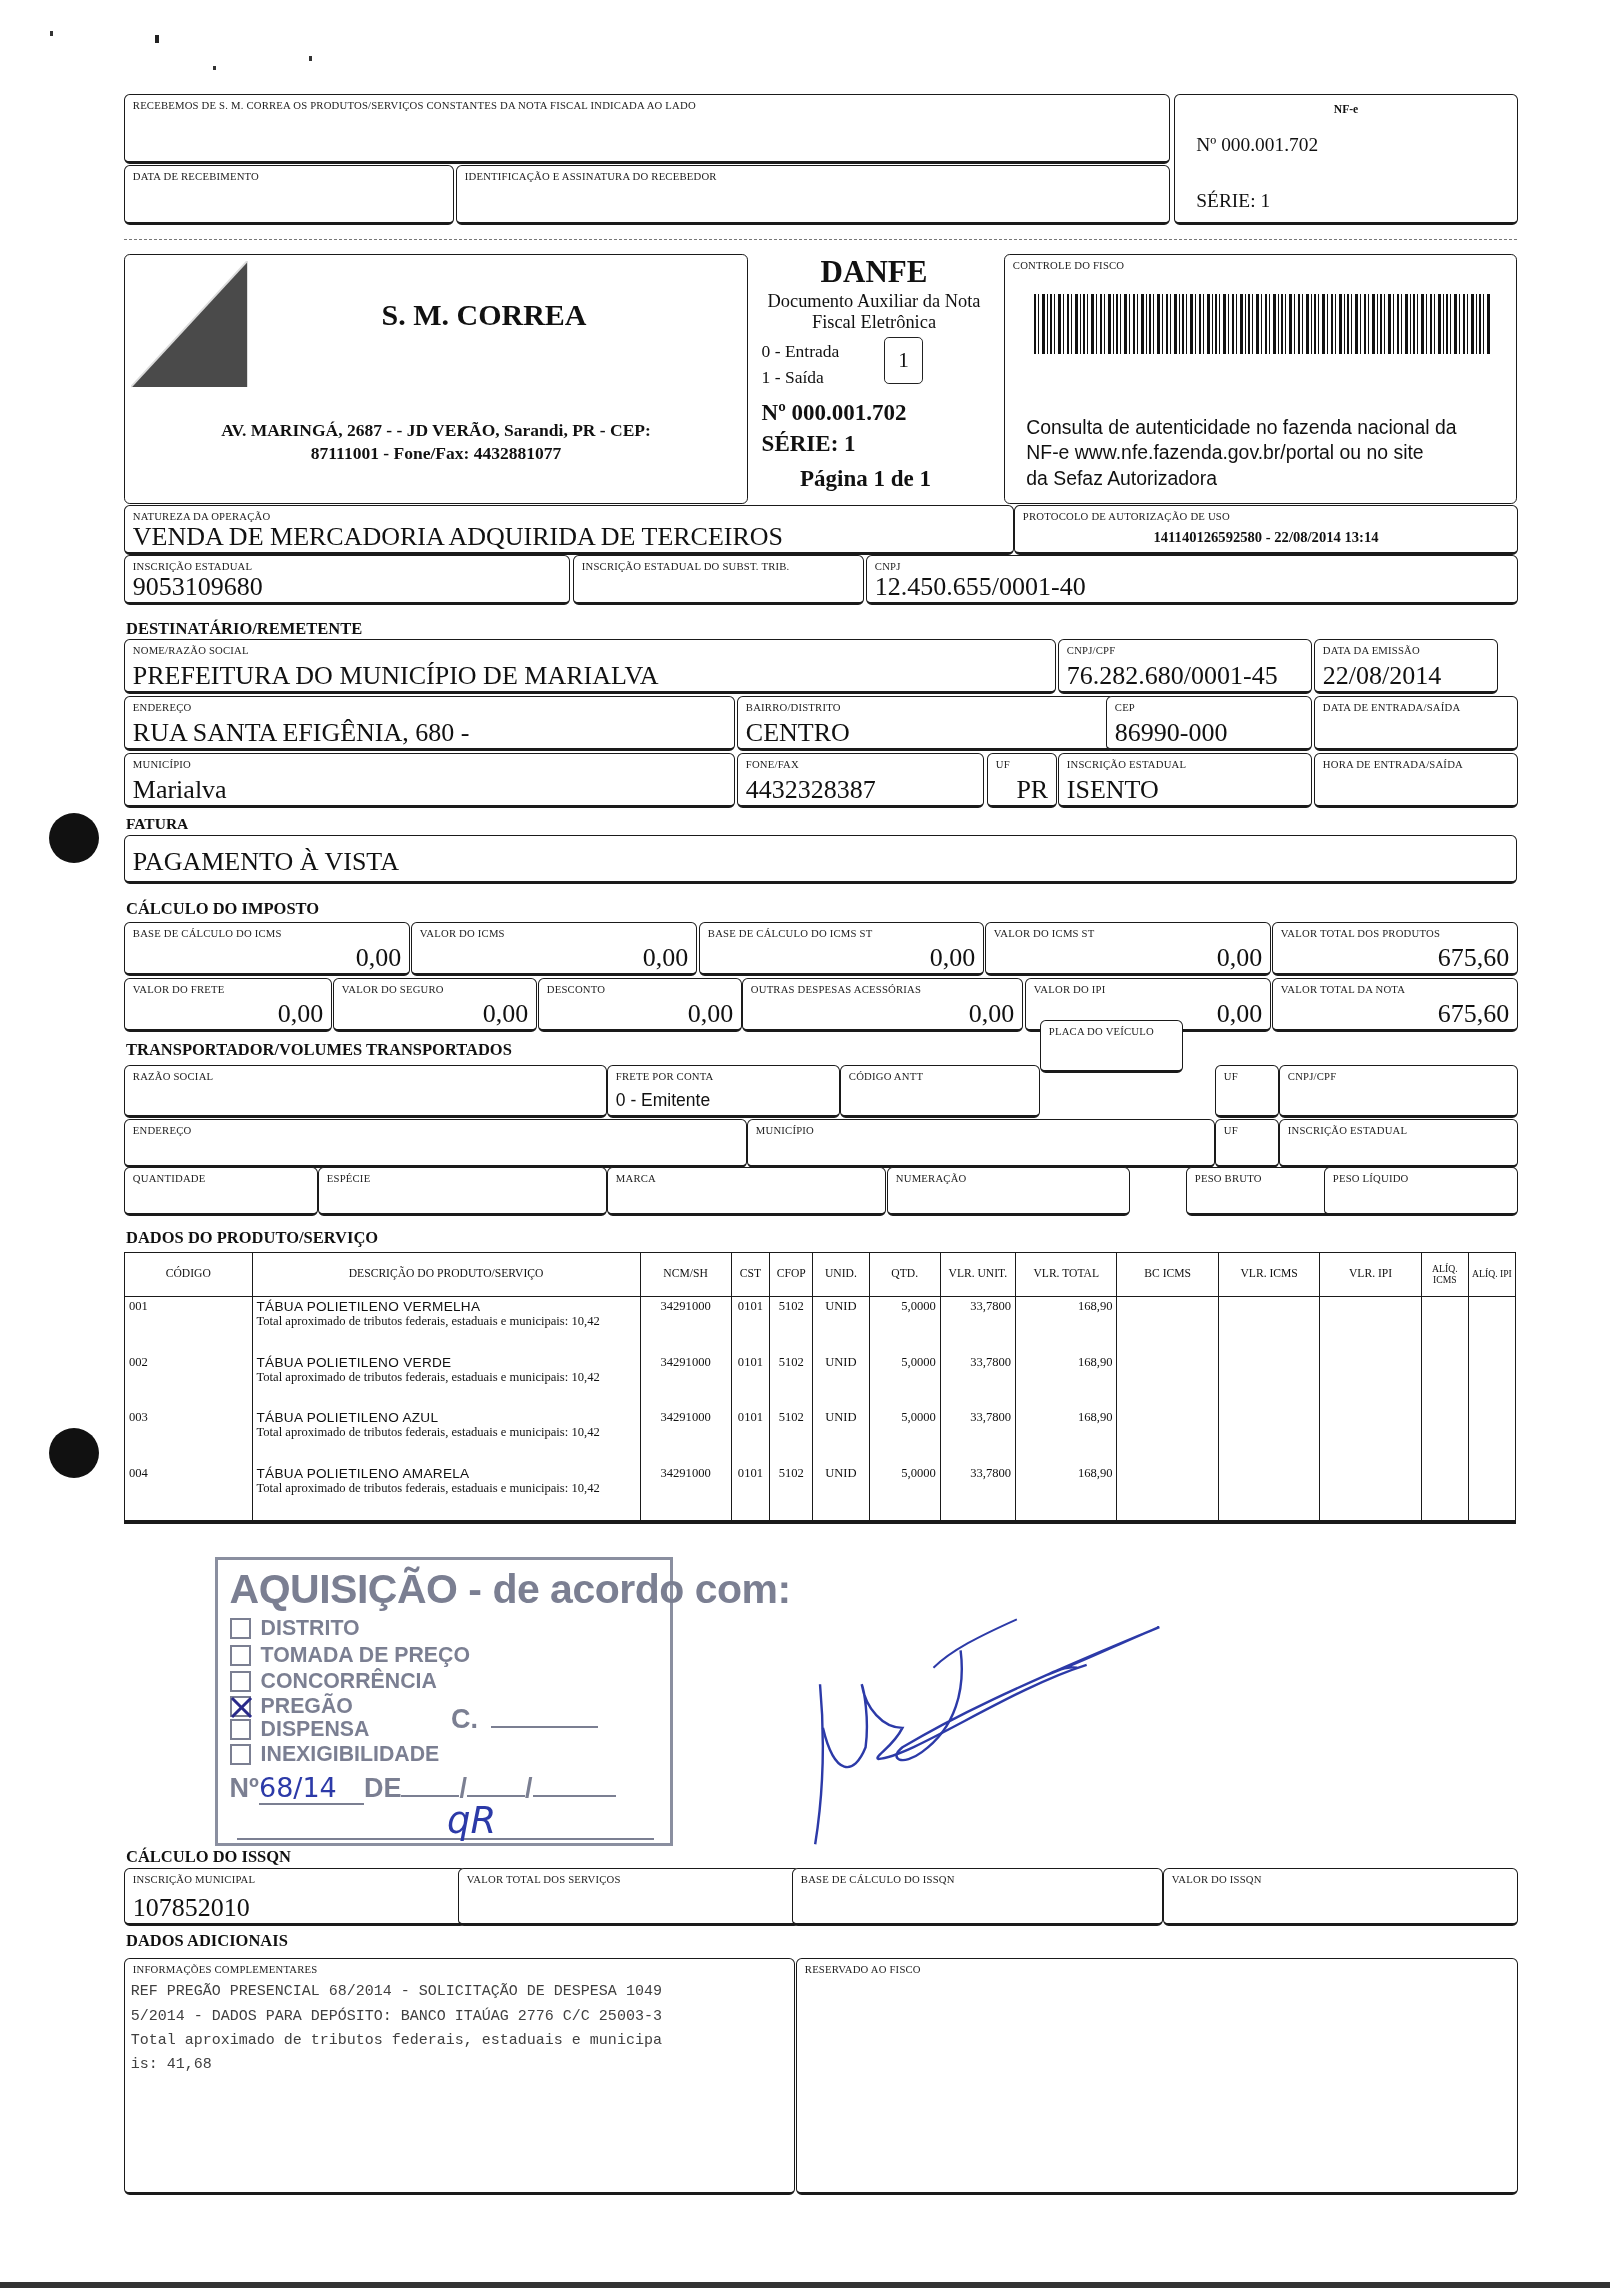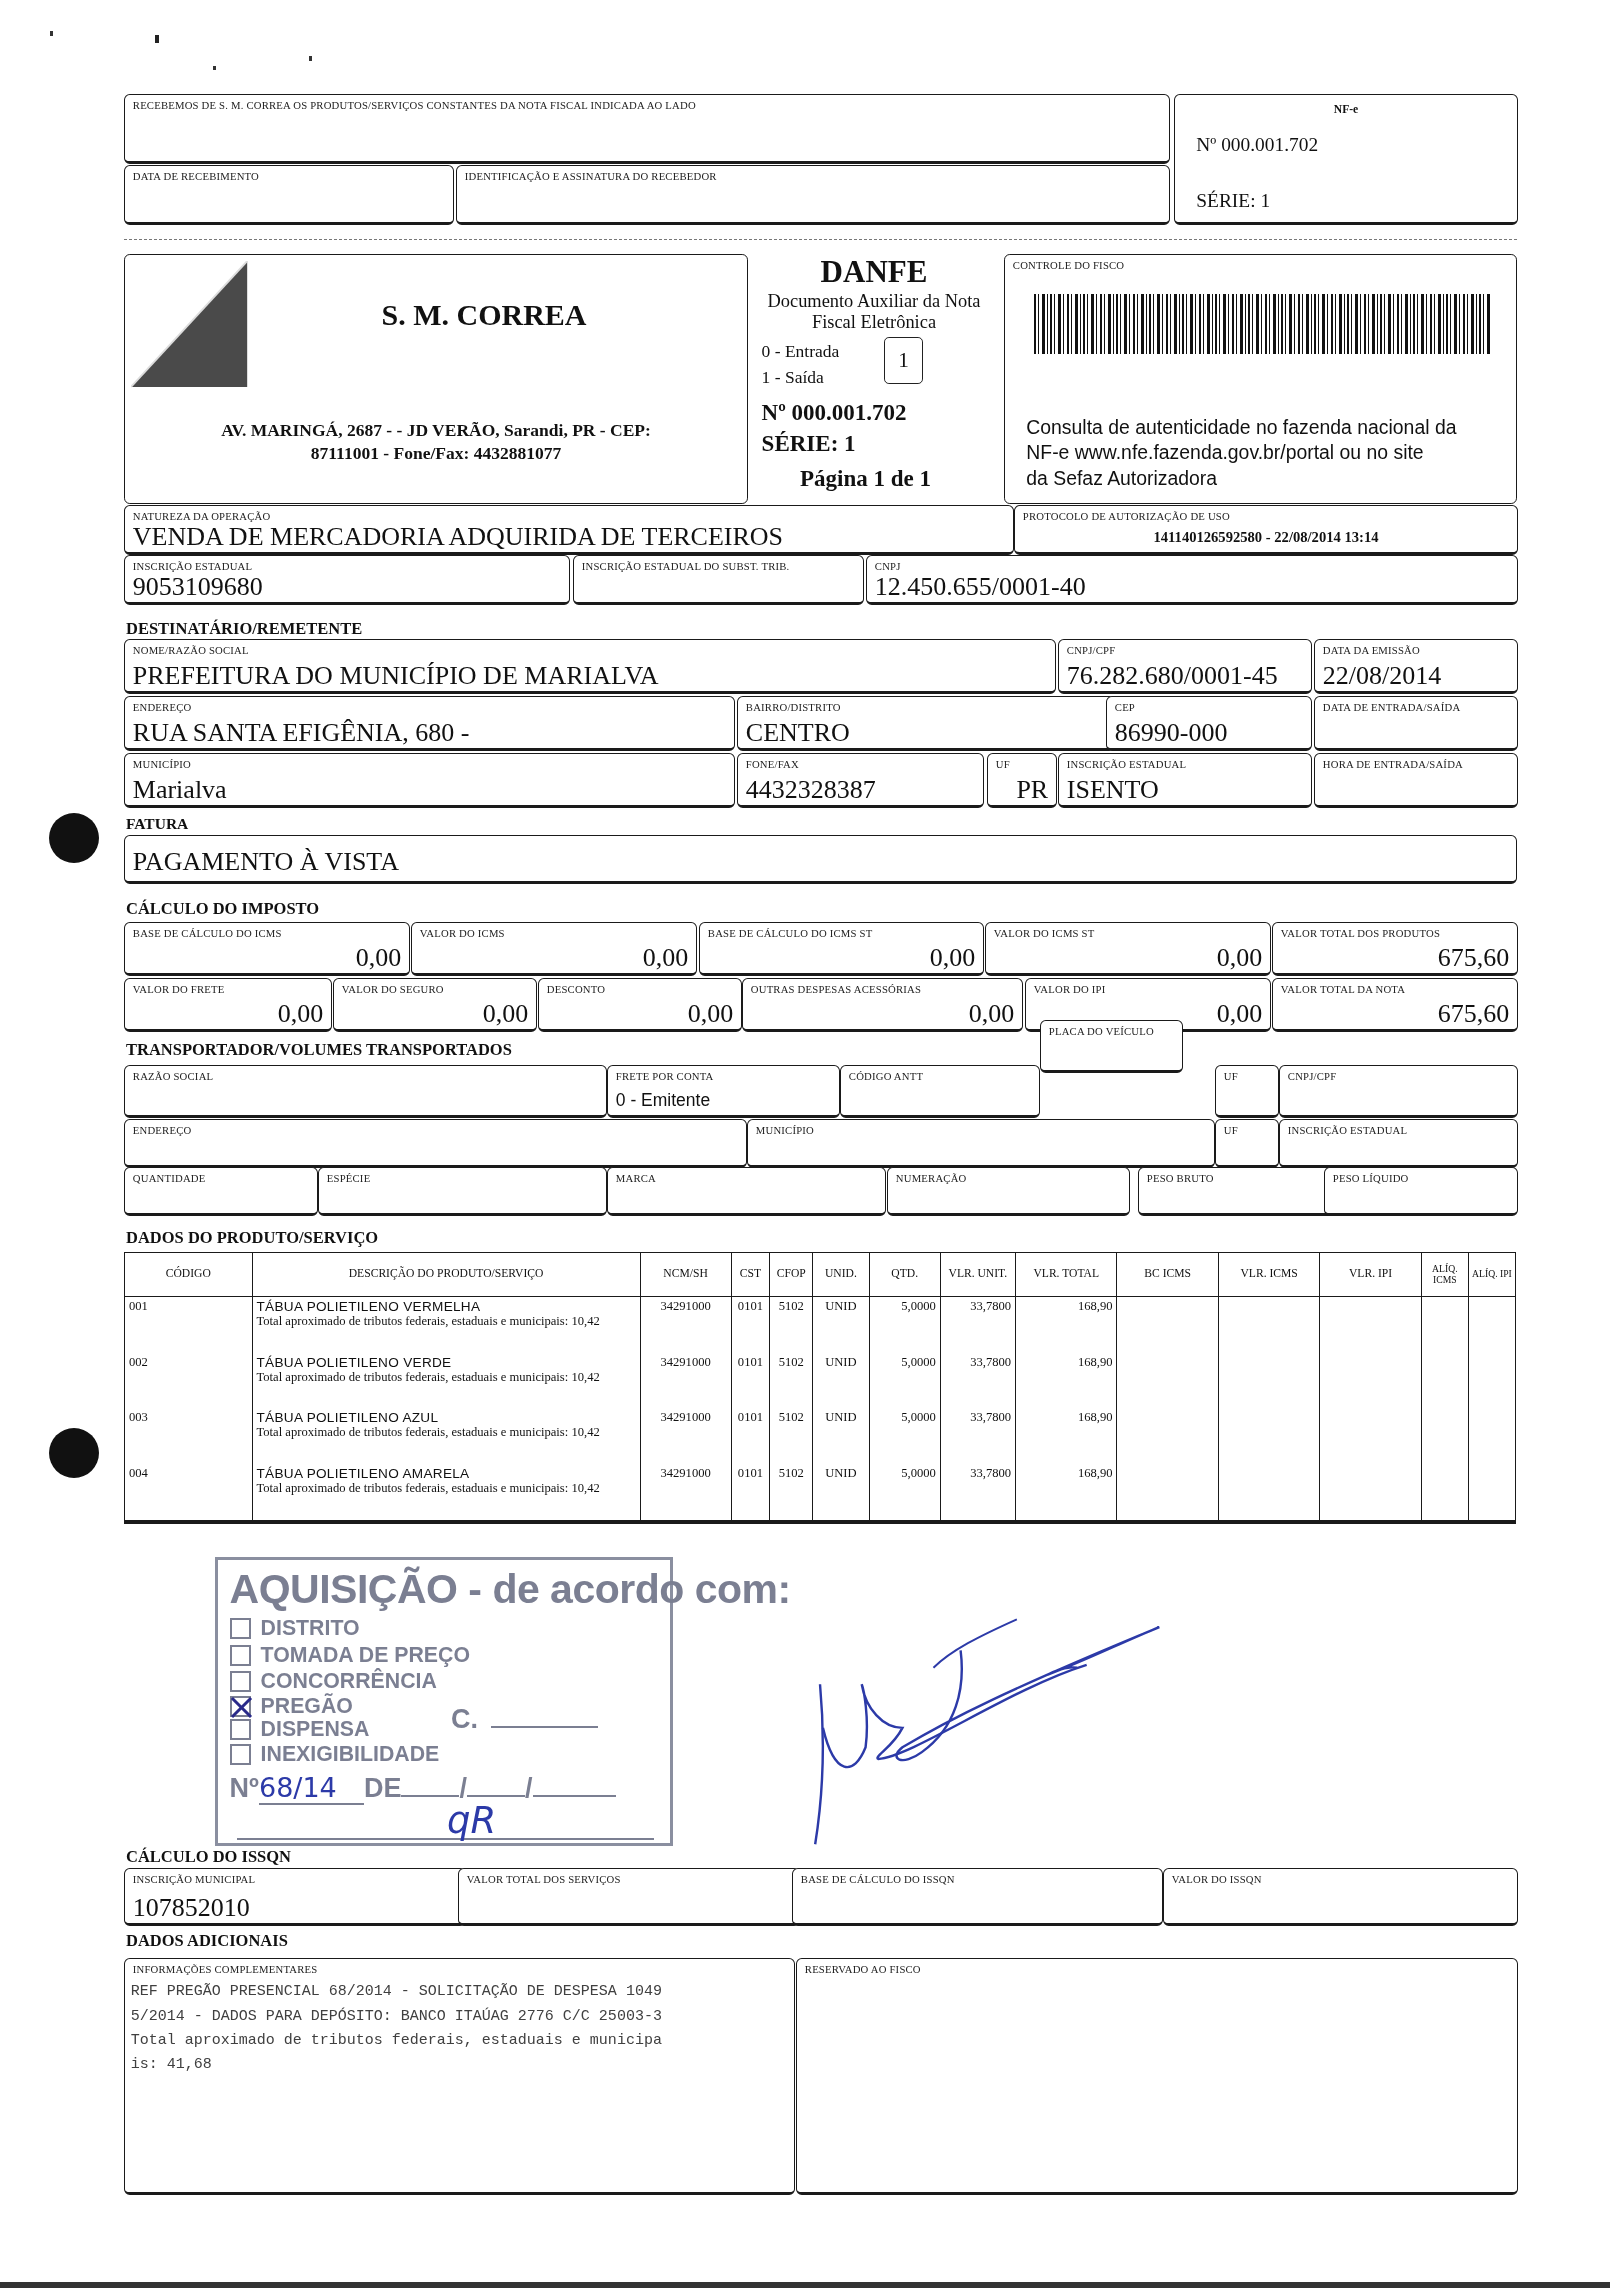--- a/index.html
+++ b/index.html
@@ -110,21 +110,21 @@
 
 <div class="sect" style="left:126px;top:619px;">DESTINATÁRIO/REMETENTE</div>
 <div class="box thickb" style="left:124px;top:639px;width:932px;height:55px;">
   <span class="lbl">NOME/RAZÃO SOCIAL</span>
   <span class="val">PREFEITURA DO MUNICÍPIO DE MARIALVA</span>
 </div>
 <div class="box thickb" style="left:1058px;top:639px;width:254px;height:55px;">
   <span class="lbl">CNPJ/CPF</span>
   <span class="val">76.282.680/0001-45</span>
 </div>
-<div class="box thickb" style="left:1314px;top:639px;width:204px;height:55px;">
+<div class="box thickb" style="left:1314px;top:639px;width:184px;height:55px;">
   <span class="lbl">DATA DA EMISSÃO</span>
   <span class="val">22/08/2014</span>
 </div>
 
 <div class="box thickb" style="left:124px;top:696px;width:611px;height:55px;">
   <span class="lbl">ENDEREÇO</span>
   <span class="val">RUA SANTA EFIGÊNIA, 680 -</span>
 </div>
 <div class="box thickb" style="left:737px;top:696px;width:378px;height:55px;">
   <span class="lbl">BAIRRO/DISTRITO</span>
@@ -252,21 +252,21 @@
 </div>
 <div class="box thickb" style="left:318px;top:1167px;width:289px;height:49px;">
   <span class="lbl">ESPÉCIE</span>
 </div>
 <div class="box thickb" style="left:607px;top:1167px;width:279px;height:49px;">
   <span class="lbl">MARCA</span>
 </div>
 <div class="box thickb" style="left:887px;top:1167px;width:243px;height:49px;">
   <span class="lbl">NUMERAÇÃO</span>
 </div>
-<div class="box thickb" style="left:1138px;top:1167px;width:204px;height:49px;">
+<div class="box thickb" style="left:1186px;top:1167px;width:204px;height:49px;">
   <span class="lbl">PESO BRUTO</span>
 </div>
 <div class="box thickb" style="left:1324px;top:1167px;width:194px;height:49px;">
   <span class="lbl">PESO LÍQUIDO</span>
 </div>
 
 <div class="sect" style="left:126px;top:1228px;">DADOS DO PRODUTO/SERVIÇO</div>
 <table class="ptable">
   <colgroup>
     <col style="width:122px">

